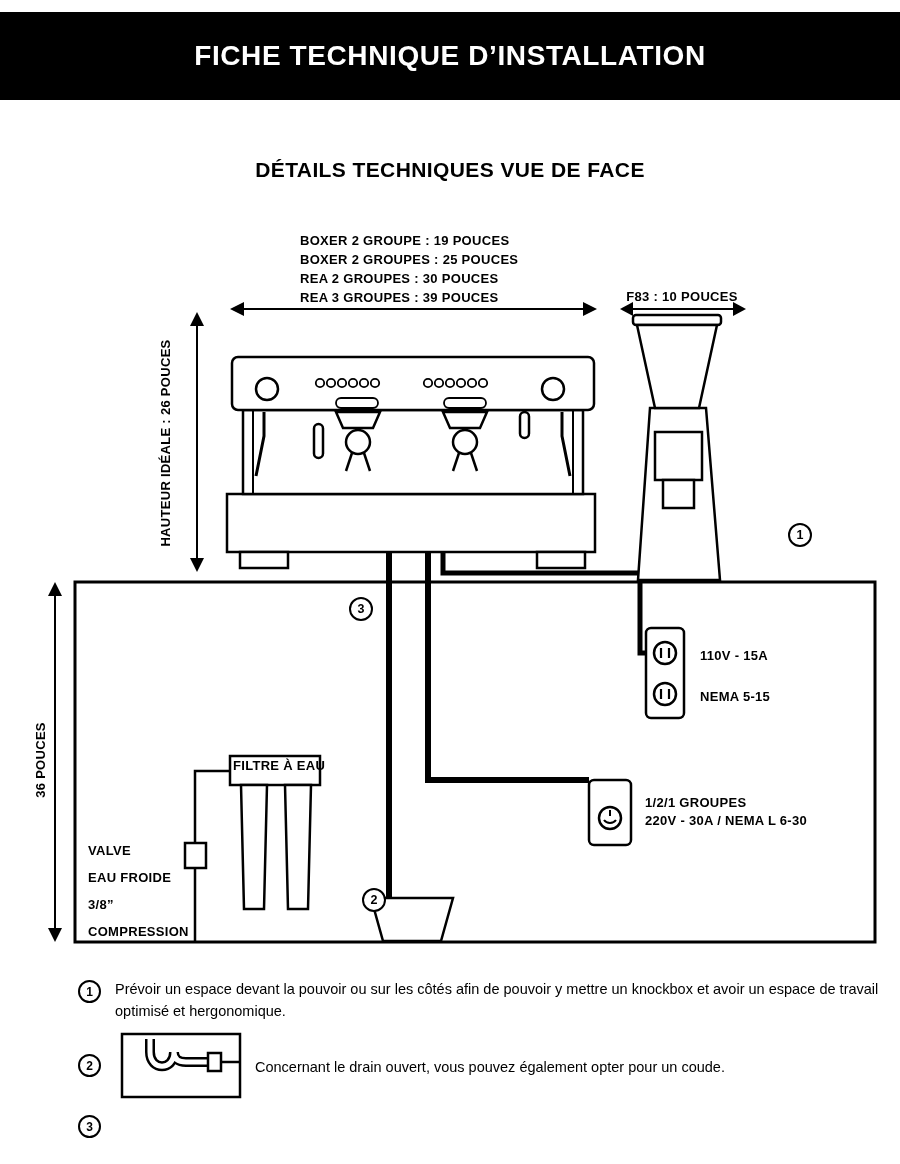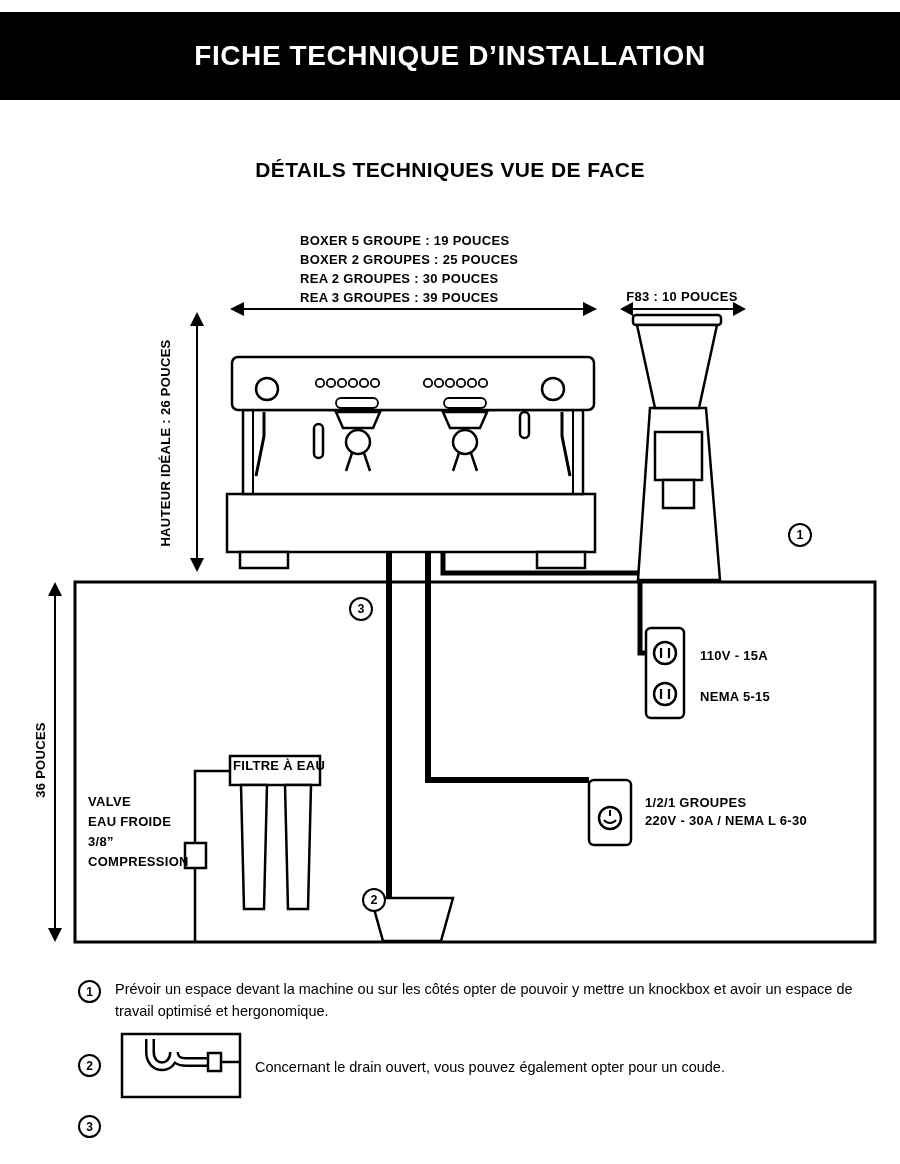--- a/index.html
+++ b/index.html
@@ -153,51 +153,51 @@
     <g>
       <rect x="122" y="1022" width="118" height="63" fill="#fff" stroke="#000" stroke-width="2.5"></rect>
       <path d="M150,1027 V1040 C150,1059 174,1059 174,1040 Q174,1050 186,1050 H210" fill="none" stroke="#000" stroke-width="10"></path>
       <path d="M150,1027 V1040 C150,1059 174,1059 174,1040 Q174,1050 186,1050 H210" fill="none" stroke="#fff" stroke-width="5"></path>
       <rect x="208" y="1041" width="13" height="18" fill="#fff" stroke="#000" stroke-width="2.5"></rect>
       <line x1="221" y1="1050" x2="240" y2="1050" stroke="#000" stroke-width="2.5"></line>
     </g>
   </svg>
 
   <div class="lbl" style="left:300px; top:219px;">
-    <div>BOXER 5 GROUPE : 19 POUCES</div>
+    <div>BOXER 2 GROUPE : 19 POUCES</div>
     <div>BOXER 2 GROUPES : 25 POUCES</div>
     <div>REA 2 GROUPES : 30 POUCES</div>
     <div>REA 3 GROUPES : 39 POUCES</div>
   </div>
 
   <div class="lbl" style="left:612px; top:275px; width:140px; text-align:center;">F83 : 10 POUCES</div>
 
   <div class="vlabel" style="left:165px; top:431px;">HAUTEUR IDÉALE : 26 POUCES</div>
 
   <div class="vlabel" style="left:40px; top:748px;">36 POUCES</div>
 
   <div class="lbl" style="left:233px; top:744px;">FILTRE À EAU</div>
 
-  <div class="lbl prelines" style="left:88px; top:780px; line-height:20px;">VALVE
+  <div class="lbl prelines" style="left:88px; top:825px; line-height:27px;">VALVE
 EAU FROIDE
 3/8”
 COMPRESSION</div>
 
   <div class="lbl" style="left:700px; top:634px;">110V - 15A</div>
   <div class="lbl" style="left:700px; top:675px;">NEMA 5-15</div>
 
   <div class="lbl" style="left:645px; top:781px;">1/2/1 GROUPES</div>
   <div class="lbl" style="left:645px; top:799px;">220V - 30A / NEMA L 6-30</div>
 
 
   <div class="callout" style="left:788px; top:511px;">1</div>
   <div class="callout" style="left:362px; top:876px;">2</div>
   <div class="callout" style="left:349px; top:585px;">3</div>
 
   <div class="note-circle" style="left:78px; top:968px;">1</div>
-  <div class="note-text" style="left:115px; top:966px; width:780px;">Prévoir un espace devant la machine ou sur les côtés opter de pouvoir y mettre un knockbox et avoir un espace de travail optimisé et hergonomique.</div>
+  <div class="note-text" style="left:115px; top:966px; width:780px;">Prévoir un espace devant la pouvoir ou sur les côtés afin de pouvoir y mettre un knockbox et avoir un espace de travail optimisé et hergonomique.</div>
 
   <div class="note-circle" style="left:78px; top:1042px;">2</div>
   <div class="note-text" style="left:255px; top:1044px; width:620px;">Concernant le drain ouvert, vous pouvez également opter pour un coude.</div>
 
   <div class="note-circle" style="left:78px; top:1103px;">3</div>
 
 </div>
 
 </body></html>

